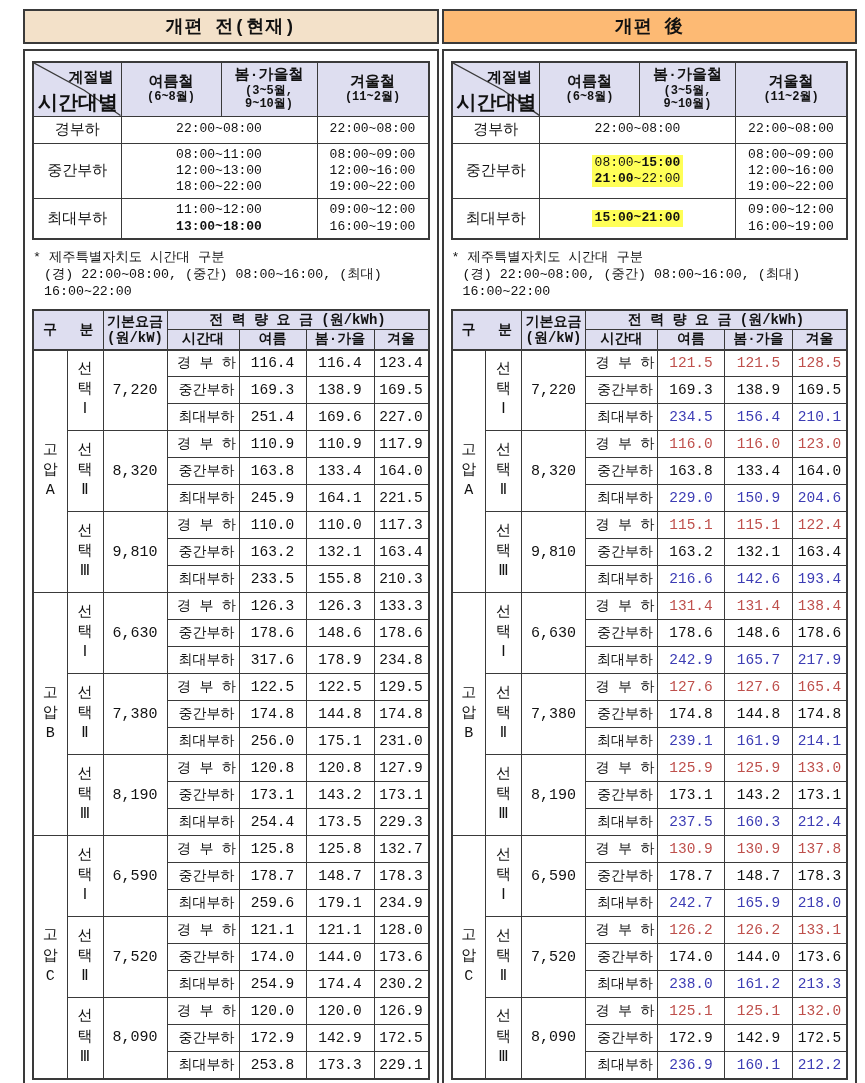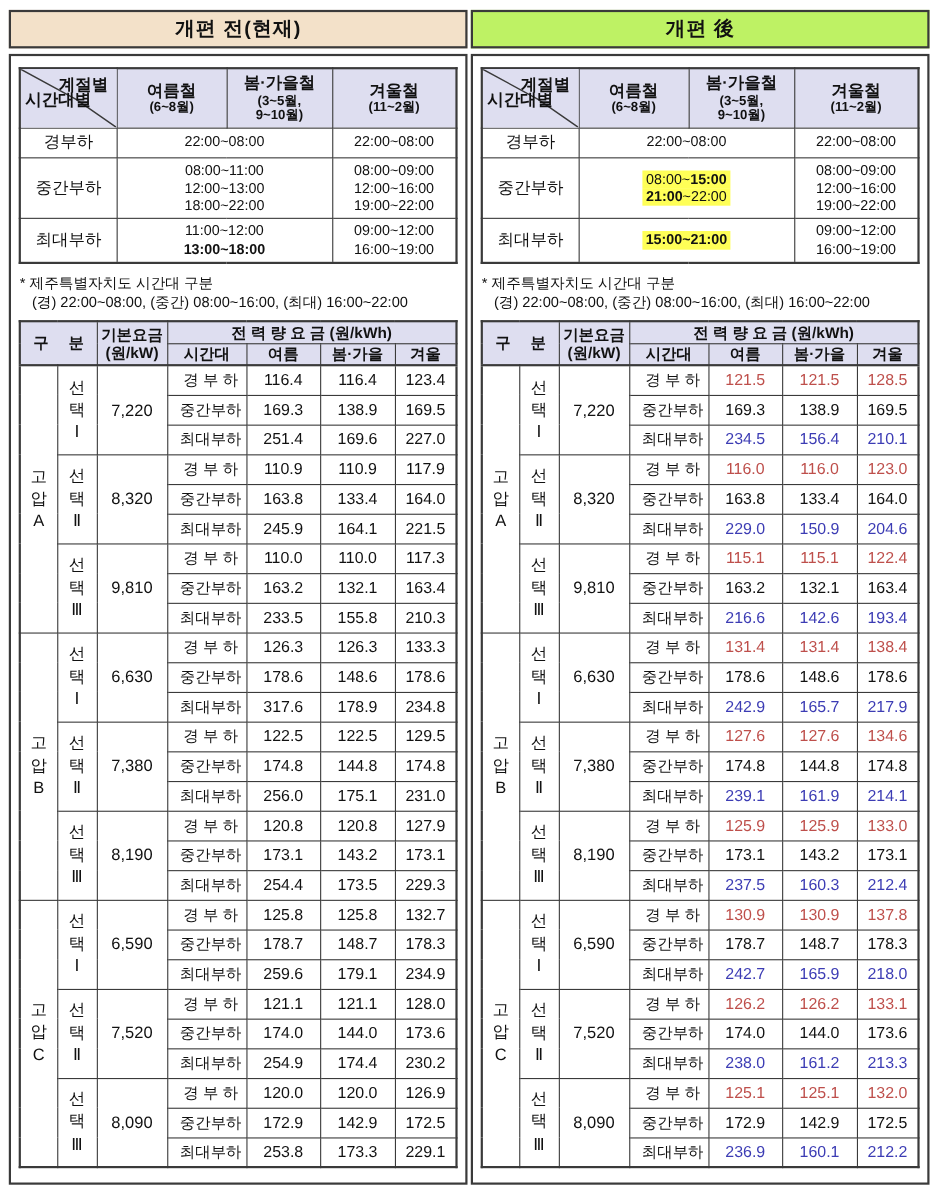--- a/index.html
+++ b/index.html
@@ -8,21 +8,21 @@
     --lav:#dedef0;
     --red:#be4f4b;
     --blue:#3c3cb4;
     --yel:#ffff57;
   }
   *{box-sizing:border-box;margin:0;padding:0;}
   body{
     width:865px;height:1083px;overflow:hidden;background:#fff;
     font-family:"Liberation Sans","DejaVu Sans",sans-serif;color:#111;
   }
-  .wrap{display:flex;gap:3px;padding:9px 8px 6px 8px;height:100%;}
+  .wrap{display:flex;gap:3px;padding:9px 8px 6px 23px;height:100%;font-family:Liberation Mono, monospace;}
   .panel{width:417px;display:flex;flex-direction:column;}
   .title-box{
     border:2px solid var(--bd);text-align:center;font-weight:bold;
     font-size:18px;padding:3px 0 4px;letter-spacing:1px;
   }
   .content-box{border:2px solid var(--bd);margin-top:5px;flex:1;padding:10px 7px 8px;}
 
   
   table{border-collapse:collapse;width:100%;table-layout:fixed;}
   .seasonal{border:2px solid var(--bd);}
@@ -31,21 +31,21 @@
   .seasonal .col-label{width:88px;}
   .seasonal .col-summer{width:100px;}
   .seasonal .col-spring{width:96px;}
   .s-head{height:54px;}
   .s-name{font-size:15px;line-height:1.15;}
   .s-sub{font-size:12px;line-height:1.1;}
   .corner{position:relative;padding:0;background:var(--lav);}
   .corner svg{position:absolute;inset:0;width:100%;height:100%;}
   .corner polyline{fill:none;stroke:var(--bd);stroke-width:1.3;vector-effect:non-scaling-stroke;}
   .c-top{position:absolute;top:5px;right:7px;font-size:15px;font-weight:bold;}
-  .c-bot{position:absolute;bottom:16px;left:4px;font-size:15px;font-weight:bold;}
+  .c-bot{position:absolute;bottom:0;left:4px;font-size:20px;font-weight:bold;}
   .s-label{font-size:15px;height:27px;}
   .s-time{font-size:13px;line-height:1.25;padding:3px 0;}
   .hl{background:var(--yel);padding:0 3px;display:inline-block;}
 
   
   .note{font-size:13.3px;line-height:1.3;margin:9px 1px 8px;}
   .note-l2{padding-left:11px;}
 
   
   .rates{border:2px solid var(--bd);font-size:14px;}
@@ -347,21 +347,21 @@
               <td class="num">173.3</td>
               <td class="num">229.1</td>
             </tr>
           </tbody>
       </table>
 
     </div>
   </section>
 
   <section class="panel">
-    <div class="title-box" style="background: #bef264;">개편 後</div>
+    <div class="title-box" style="background: #fdba74;">개편 後</div>
     <div class="content-box">
 
       <table class="seasonal">
         <colgroup>
             <col class="col-label">
             <col class="col-summer">
             <col class="col-spring">
             <col>
           </colgroup>
         <thead>
@@ -520,21 +520,21 @@
               <td class="num sol blue">242.9</td>
               <td class="num blue">165.7</td>
               <td class="num blue">217.9</td>
             </tr>
             <tr class="r0 opt-start">
               <td class="opt" rowspan="3">선<br>택<br>Ⅱ</td>
               <td class="base" rowspan="3">7,380</td>
               <td class="period">경 부 하</td>
               <td class="num sol red">127.6</td>
               <td class="num red">127.6</td>
-              <td class="num red">134.6</td>
+              <td class="num red">165.4</td>
             </tr>
             <tr class="r1">
               <td class="period">중간부하</td>
               <td class="num sol">174.8</td>
               <td class="num">144.8</td>
               <td class="num">174.8</td>
             </tr>
             <tr class="r2">
               <td class="period">최대부하</td>
               <td class="num sol blue">239.1</td>

